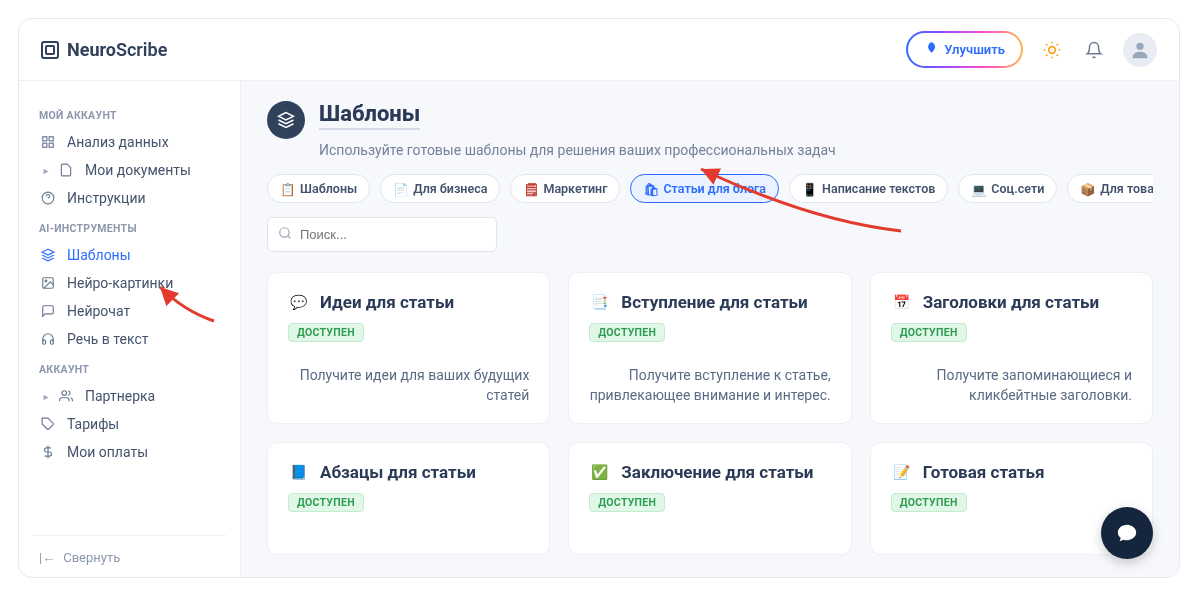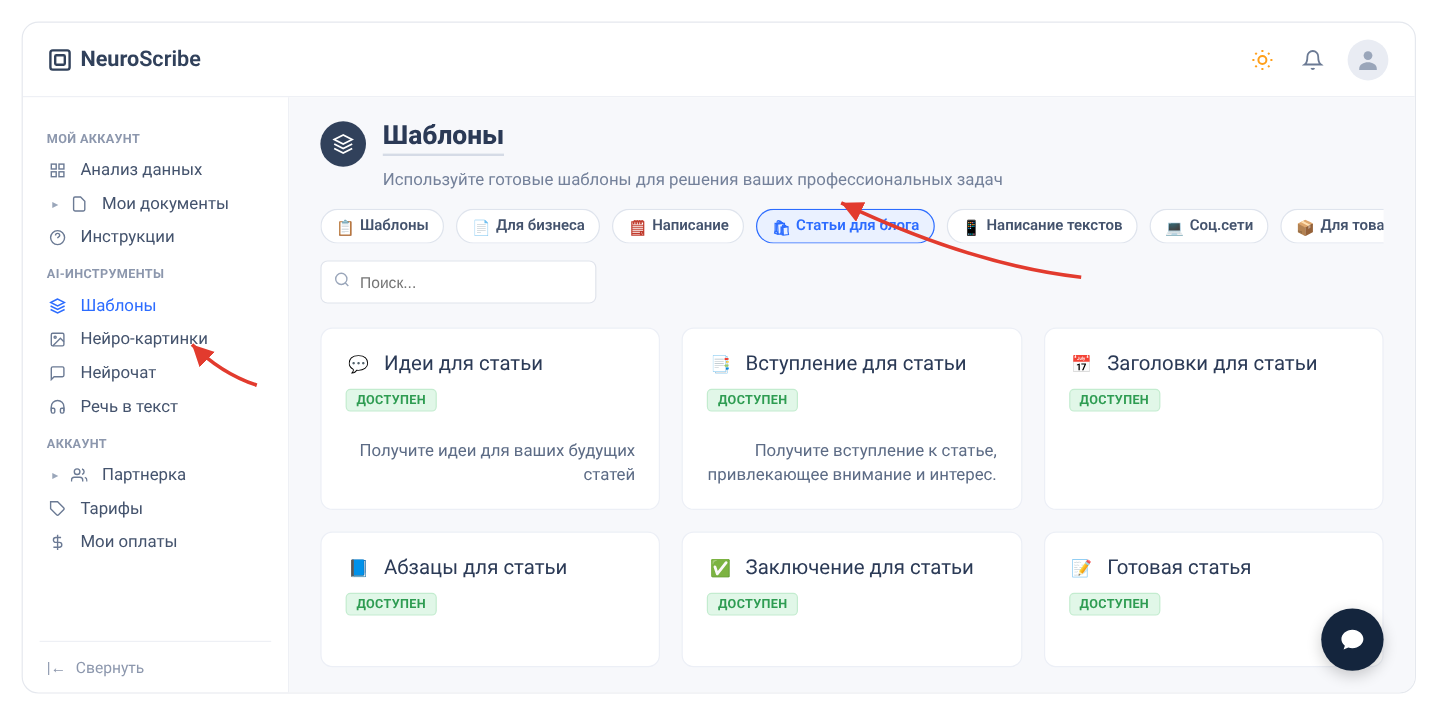--- a/index.html
+++ b/index.html
@@ -226,21 +226,21 @@
     padding: 18px 20px;
   }
   .card-title-row {
     display:flex;
     align-items:center;
     gap:10px;
     margin-bottom:10px;
   }
   .card-title {
     font-size: 17px;
-    font-weight: 400;
+    font-weight: 700;
     color: #2b3a56;
   }
   .badge {
     display:inline-block;
     font-size: 10.5px;
     font-weight: 700;
     color: #2e9c52;
     background: #e1f7e8;
     border: 1px solid #c3eccf;
     padding: 2px 8px;
@@ -279,20 +279,30 @@
 <body>
 
 <div class="app">
 
   <div class="topbar">
     <div class="logo">
       <span class="logo-icon"></span>
       <span><strong>Neuro</strong><span>Scribe</span></span>
     </div>
     <div class="top-right">
+      <div class="upgrade-wrap">
+        <div class="upgrade-btn">
+          <span>
+            <svg width="14" height="14" viewBox="0 0 24 24" fill="currentColor">
+                <path d="M12 2c3 0 7 3 7 8 0 3-2 6-4 8l-2 2-2-2c-2-2-4-5-4-8 0-5 4-8 5-8z"></path>
+              </svg>
+          </span>
+          <span>Улучшить</span>
+        </div>
+      </div>
       <div class="icon-btn sun">
         <svg width="20" height="20" viewBox="0 0 24 24" fill="none" stroke="currentColor" stroke-width="2">
             <circle cx="12" cy="12" r="4"></circle>
             <path d="M12 2v2M12 20v2M4.93 4.93l1.41 1.41M17.66 17.66l1.41 1.41M2 12h2M20 12h2M4.93 19.07l1.41-1.41M17.66 6.34l1.41-1.41"></path>
           </svg>
       </div>
       <div class="icon-btn">
         <svg width="18" height="18" viewBox="0 0 24 24" fill="none" stroke="currentColor" stroke-width="2">
             <path d="M18 8a6 6 0 10-12 0c0 7-3 9-3 9h18s-3-2-3-9M13.73 21a2 2 0 01-3.46 0"></path>
           </svg>
@@ -438,21 +448,21 @@
         <div class="pill">
             <span class="pill-ico" style="color:#c0392b;">📋</span>
             <span>Шаблоны</span>
           </div>
         <div class="pill">
             <span class="pill-ico" style="color:#5b6b87;">📄</span>
             <span>Для бизнеса</span>
           </div>
         <div class="pill">
             <span class="pill-ico" style="color:#c0392b;">🗒</span>
-            <span>Написание</span>
+            <span>Маркетинг</span>
           </div>
         <div class="pill active">
             <span class="pill-ico">🛍</span>
             <span>Статьи для блога</span>
           </div>
         <div class="pill">
             <span class="pill-ico" style="color:#273142;">📱</span>
             <span>Написание текстов</span>
           </div>
         <div class="pill">
@@ -492,20 +502,21 @@
           </div>
           <span class="badge">ДОСТУПЕН</span>
           <div class="card-desc">Получите вступление к статье, привлекающее внимание и интерес.</div>
         </div>
         <div class="card">
           <div class="card-title-row">
             <span class="card-ico" style="color:#9aa6ba;">📅</span>
             <span class="card-title">Заголовки для статьи</span>
           </div>
           <span class="badge">ДОСТУПЕН</span>
+          <div class="card-desc">Получите запоминающиеся и кликбейтные заголовки.</div>
         </div>
         <div class="card">
           <div class="card-title-row">
             <span class="card-ico" style="color:#2c6cff;">📘</span>
             <span class="card-title">Абзацы для статьи</span>
           </div>
           <span class="badge">ДОСТУПЕН</span>
         </div>
         <div class="card">
           <div class="card-title-row">

